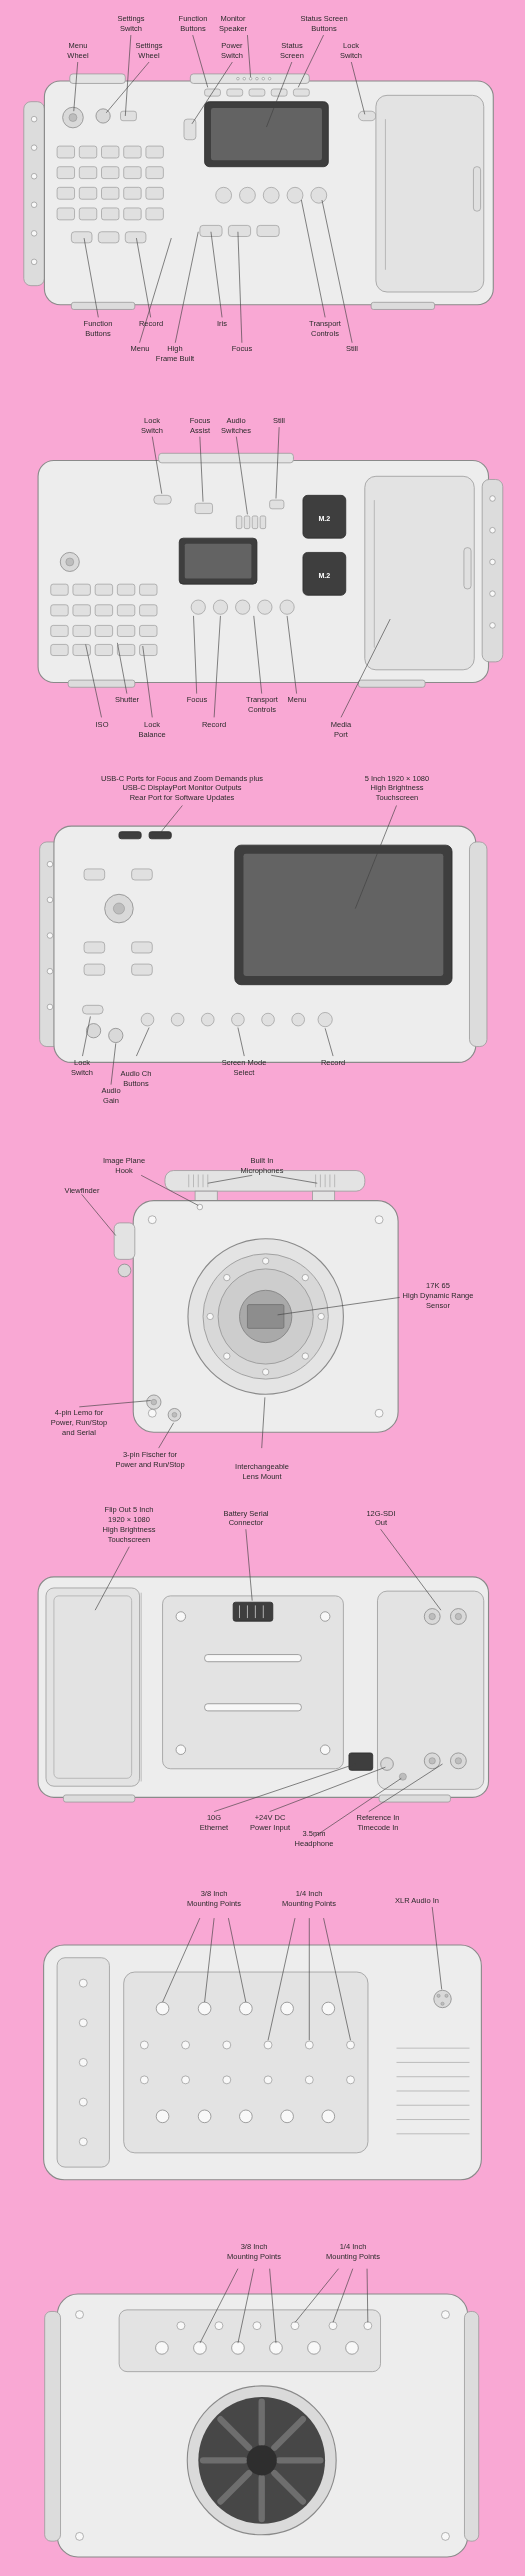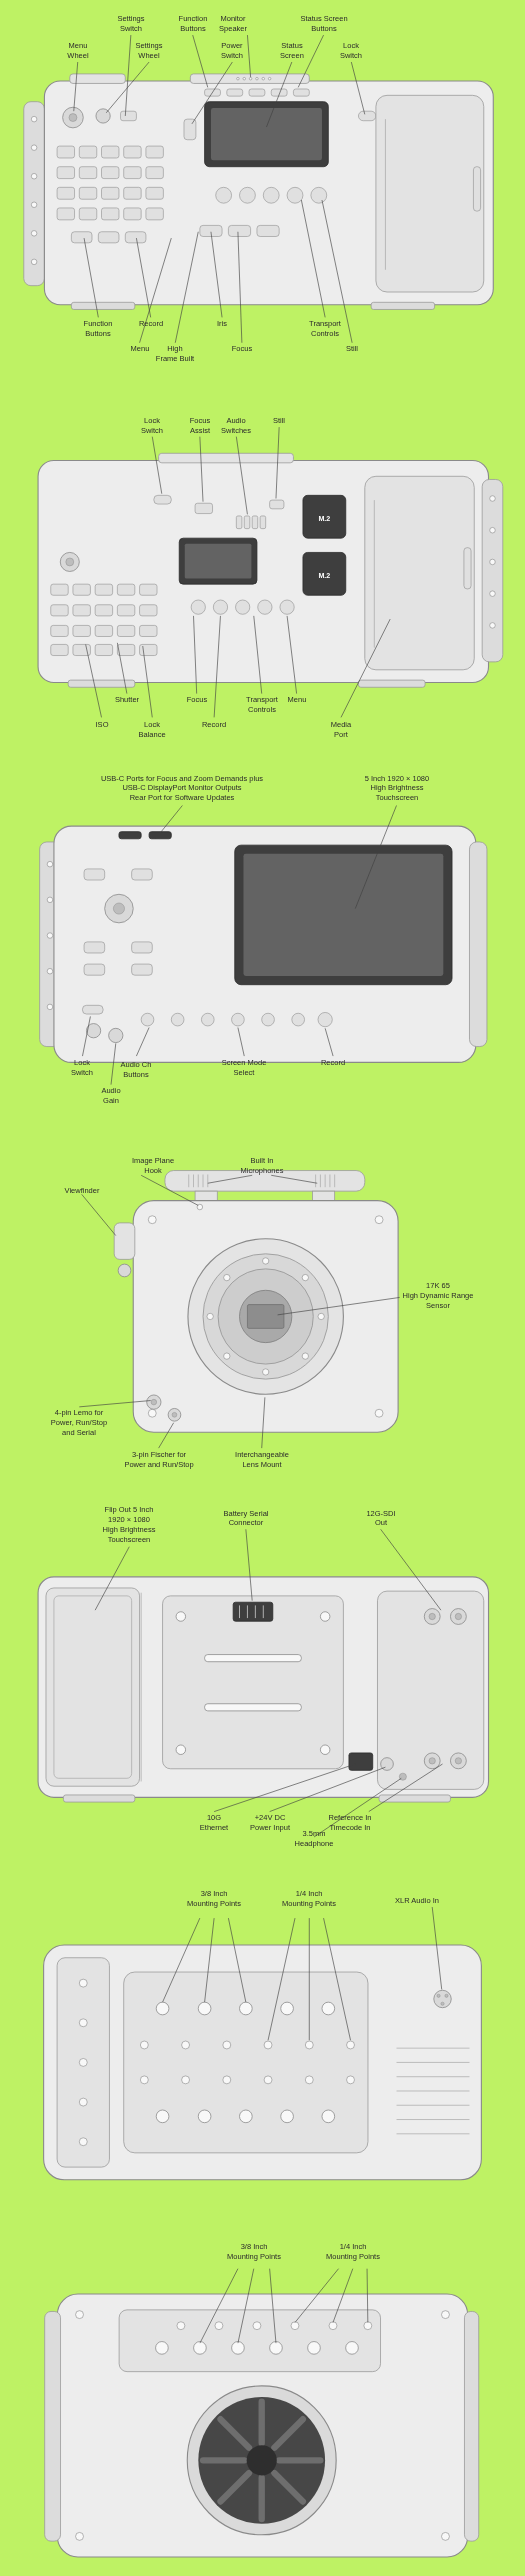--- a/index.html
+++ b/index.html
@@ -1,17 +1,17 @@
 <!DOCTYPE html>
 <html style="font-size:12.7px"><head>
 <meta charset="utf-8">
 <style>
   *{margin:0;padding:0;box-sizing:border-box}
   html,body{background:#ffffff}
-  #canvas{position:relative;width:525px;height:2576px;background:#bef264;overflow:hidden;
+  #canvas{position:relative;width:525px;height:2576px;background:#f9a8d4;overflow:hidden;
           font-family:"Liberation Sans",sans-serif}
   .view{position:absolute;left:0;width:525px}
   .view svg{position:absolute;left:0;top:0;display:block}
   .lbl{position:absolute;transform:translateX(-50%);font-size:7.5px;line-height:1.3;
        color:#2b2b2b;text-align:center;white-space:pre-line;z-index:2}
   
   .body{fill:#ededed;stroke:#8a8a8a;stroke-width:1.4}
   .panel{fill:#e3e3e3;stroke:#9a9a9a;stroke-width:1}
   .rail{fill:#dcdcdc;stroke:#9a9a9a;stroke-width:1}
   .btn{fill:#e0e0e0;stroke:#949494;stroke-width:.8}
@@ -315,21 +315,21 @@
       </g>
     </svg>
     <div class="lbl" style="left:182px;top:20.6px">USB-C Ports for Focus and Zoom Demands plus
 USB-C DisplayPort Monitor Outputs
 Rear Port for Software Updates</div>
     <div class="lbl" style="left:397px;top:20.6px">5 Inch 1920 × 1080
 High Brightness
 Touchscreen</div>
     <div class="lbl" style="left:82px;top:305px">Lock
 Switch</div>
-    <div class="lbl" style="left:136px;top:307px">Audio Ch
+    <div class="lbl" style="left:136px;top:316px">Audio Ch
 Buttons</div>
     <div class="lbl" style="left:244px;top:305px">Screen Mode
 Select</div>
     <div class="lbl" style="left:333px;top:305px">Record</div>
     <div class="lbl" style="left:111px;top:333px">Audio
 Gain</div>
   </div>
 
   <div class="view" style="top:1126px;height:373px">
     <svg width="525" height="373" viewBox="0 0 662 470">
@@ -387,34 +387,34 @@
         <line x1="178" y1="62" x2="250" y2="100"></line>
         <line x1="318" y1="62" x2="262" y2="72"></line>
           <line x1="342" y1="62" x2="400" y2="72"></line>
         <line x1="103" y1="86" x2="146" y2="138"></line>
         <line x1="504" y1="216" x2="350" y2="238"></line>
         <line x1="100" y1="354" x2="190" y2="346"></line>
         <line x1="200" y1="406" x2="219" y2="374"></line>
         <line x1="330" y1="406" x2="334" y2="342"></line>
       </g>
     </svg>
-    <div class="lbl" style="left:153px;top:30px">Image Plane
+    <div class="lbl" style="left:124px;top:30px">Image Plane
 Hook</div>
     <div class="lbl" style="left:262px;top:30px">Built In
 Microphones</div>
     <div class="lbl" style="left:82px;top:60px">Viewfinder</div>
     <div class="lbl" style="left:438px;top:155px">17K 65
 High Dynamic Range
 Sensor</div>
     <div class="lbl" style="left:79px;top:282px">4-pin Lemo for
 Power, Run/Stop
 and Serial</div>
-    <div class="lbl" style="left:159px;top:324px">3-pin Fischer for
+    <div class="lbl" style="left:150px;top:324px">3-pin Fischer for
 Power and Run/Stop</div>
-    <div class="lbl" style="left:262px;top:324px">Interchangeable
+    <div class="lbl" style="left:262px;top:336px">Interchangeable
 Lens Mount</div>
   </div>
 
   <div class="view" style="top:1499px;height:373px">
     <svg width="525" height="373" viewBox="0 0 662 470">
       <g>
         <rect class="body" x="48" y="98" width="568" height="278" rx="20"></rect>
         <rect class="rail" x="80" y="373" width="90" height="9" rx="3"></rect>
         <rect class="rail" x="478" y="373" width="90" height="9" rx="3"></rect>
       </g>
@@ -468,21 +468,21 @@
     <div class="lbl" style="left:246px;top:9.5px">Battery Serial
 Connector</div>
     <div class="lbl" style="left:381px;top:9.5px">12G-SDI
 Out</div>
     <div class="lbl" style="left:214px;top:314px">10G
 Ethernet</div>
     <div class="lbl" style="left:270px;top:314px">+24V DC
 Power Input</div>
     <div class="lbl" style="left:314px;top:330px">3.5mm
 Headphone</div>
-    <div class="lbl" style="left:350px;top:314px">Reference In
+    <div class="lbl" style="left:378px;top:314px">Reference In
 Timecode In</div>
   </div>
 
   <div class="view" style="top:1872px;height:365px">
     <svg width="525" height="365" viewBox="0 0 662 460">
       <g>
         <rect class="body" x="55" y="92" width="552" height="296" rx="26"></rect>
         <rect class="panel" x="72" y="108" width="66" height="264" rx="10"></rect>
         <circle class="hole-sm" cx="105" cy="140" r="5"></circle>
           <circle class="hole-sm" cx="105" cy="190" r="5"></circle>

